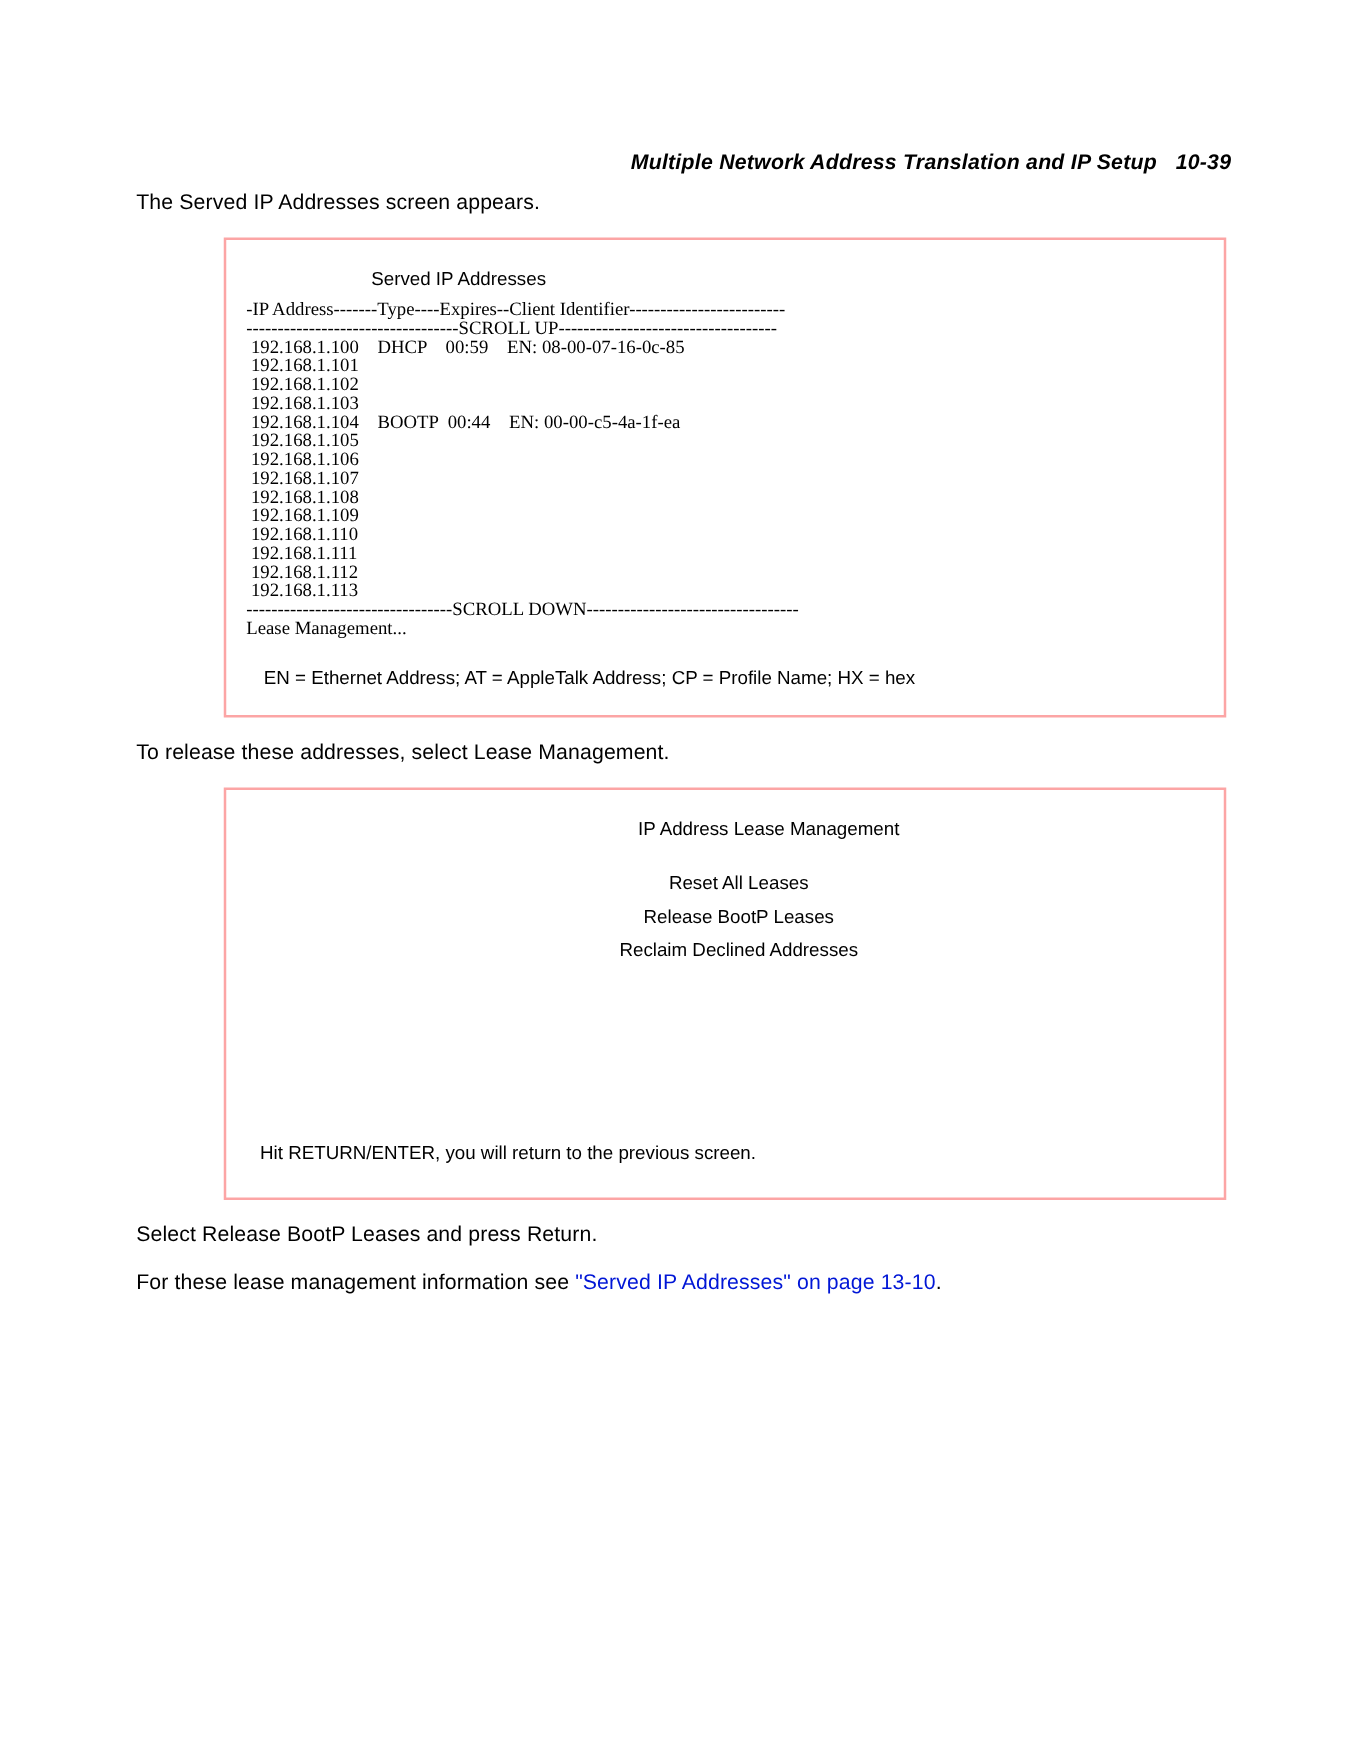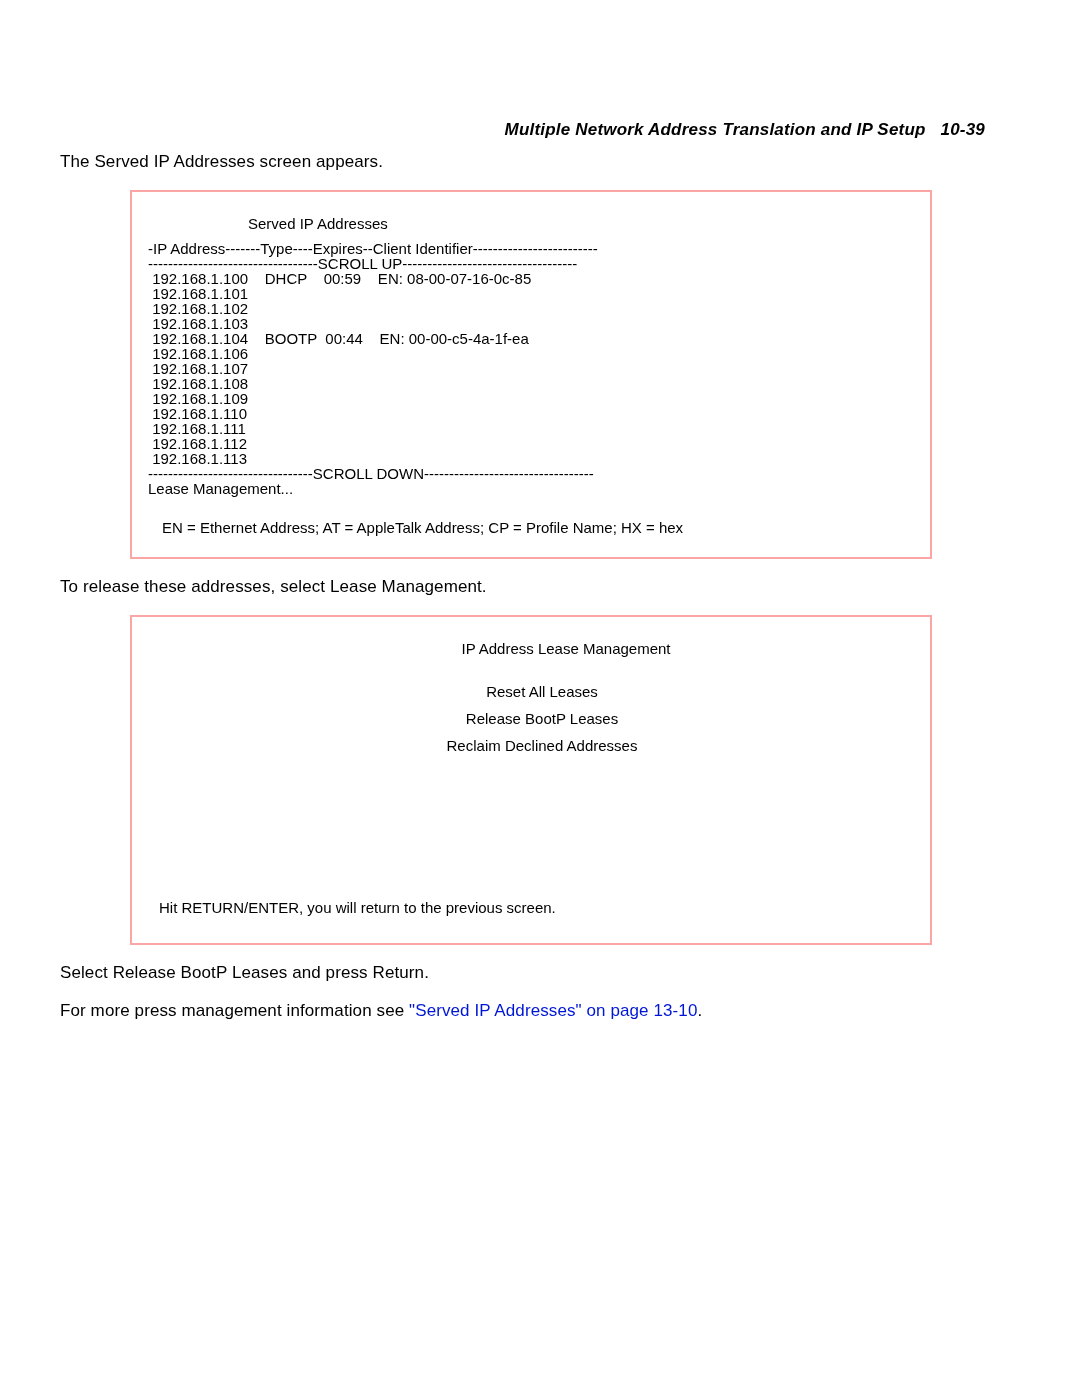--- a/index.html
+++ b/index.html
@@ -7,21 +7,21 @@
     padding: 0;
     background: #fff;
     font-family: Arial, Helvetica, sans-serif;
     color: #000;
   }
   .page {
     width: 1080px;
     height: 1397px;
     position: relative;
     box-sizing: border-box;
-    padding: 120px 95px 0 60px;
+    padding: 120px 95px 0 109px;
     border-radius: 14px;
   }
   .running-header {
     text-align: right;
     font-style: italic;
     font-weight: bold;
     font-size: 17px;
     letter-spacing: 0.2px;
     margin-bottom: 12px;
   }
@@ -42,21 +42,21 @@
     padding: 24px 16px 22px 16px;
     font-family: Arial, Helvetica, sans-serif;
     font-size: 15px;
     line-height: 1.0;
   }
   .screen .title {
     padding-left: 100px;
     margin-bottom: 10px;
   }
   .screen pre {
-    font-family: Liberation Sans, sans-serif;
+    font-family: Liberation Serif, serif;
     font-size: 15px;
     margin: 0;
     white-space: pre;
   }
   .screen .legend {
     margin-top: 24px;
     padding-left: 14px;
   }
   .screen2-title {
     padding-left: 70px;
@@ -89,20 +89,21 @@
 
   <div class="screen">
     <div class="title">Served IP Addresses</div>
     <pre>-IP Address-------Type----Expires--Client Identifier-------------------------</pre>
     <pre>----------------------------------SCROLL UP-----------------------------------</pre>
     <pre> 192.168.1.100    DHCP    00:59    EN: 08-00-07-16-0c-85</pre>
     <pre> 192.168.1.101</pre>
     <pre> 192.168.1.102</pre>
     <pre> 192.168.1.103</pre>
     <pre> 192.168.1.104    BOOTP  00:44    EN: 00-00-c5-4a-1f-ea</pre>
+    <pre> 192.168.1.105</pre>
     <pre> 192.168.1.106</pre>
     <pre> 192.168.1.107</pre>
     <pre> 192.168.1.108</pre>
     <pre> 192.168.1.109</pre>
     <pre> 192.168.1.110</pre>
     <pre> 192.168.1.111</pre>
     <pre> 192.168.1.112</pre>
     <pre> 192.168.1.113</pre>
     <pre>---------------------------------SCROLL DOWN----------------------------------</pre>
     <pre>Lease Management...</pre>
@@ -117,16 +118,16 @@
       <div>Reset All Leases</div>
       <div>Release BootP Leases</div>
       <div>Reclaim Declined Addresses</div>
     </div>
     <div class="hint" style="position:absolute; bottom:28px; left:27px;">Hit RETURN/ENTER, you will return to the previous screen.</div>
   </div>
 
   <div class="para">Select Release BootP Leases and press Return.</div>
 
   <div class="para">
-    <span>For more press management information see </span><span class="link">"Served IP Addresses" on page 13-10</span><span>.</span>
+    <span>For these lease management information see </span><span class="link">"Served IP Addresses" on page 13-10</span><span>.</span>
   </div>
 
 </div>
 
 </body></html>

